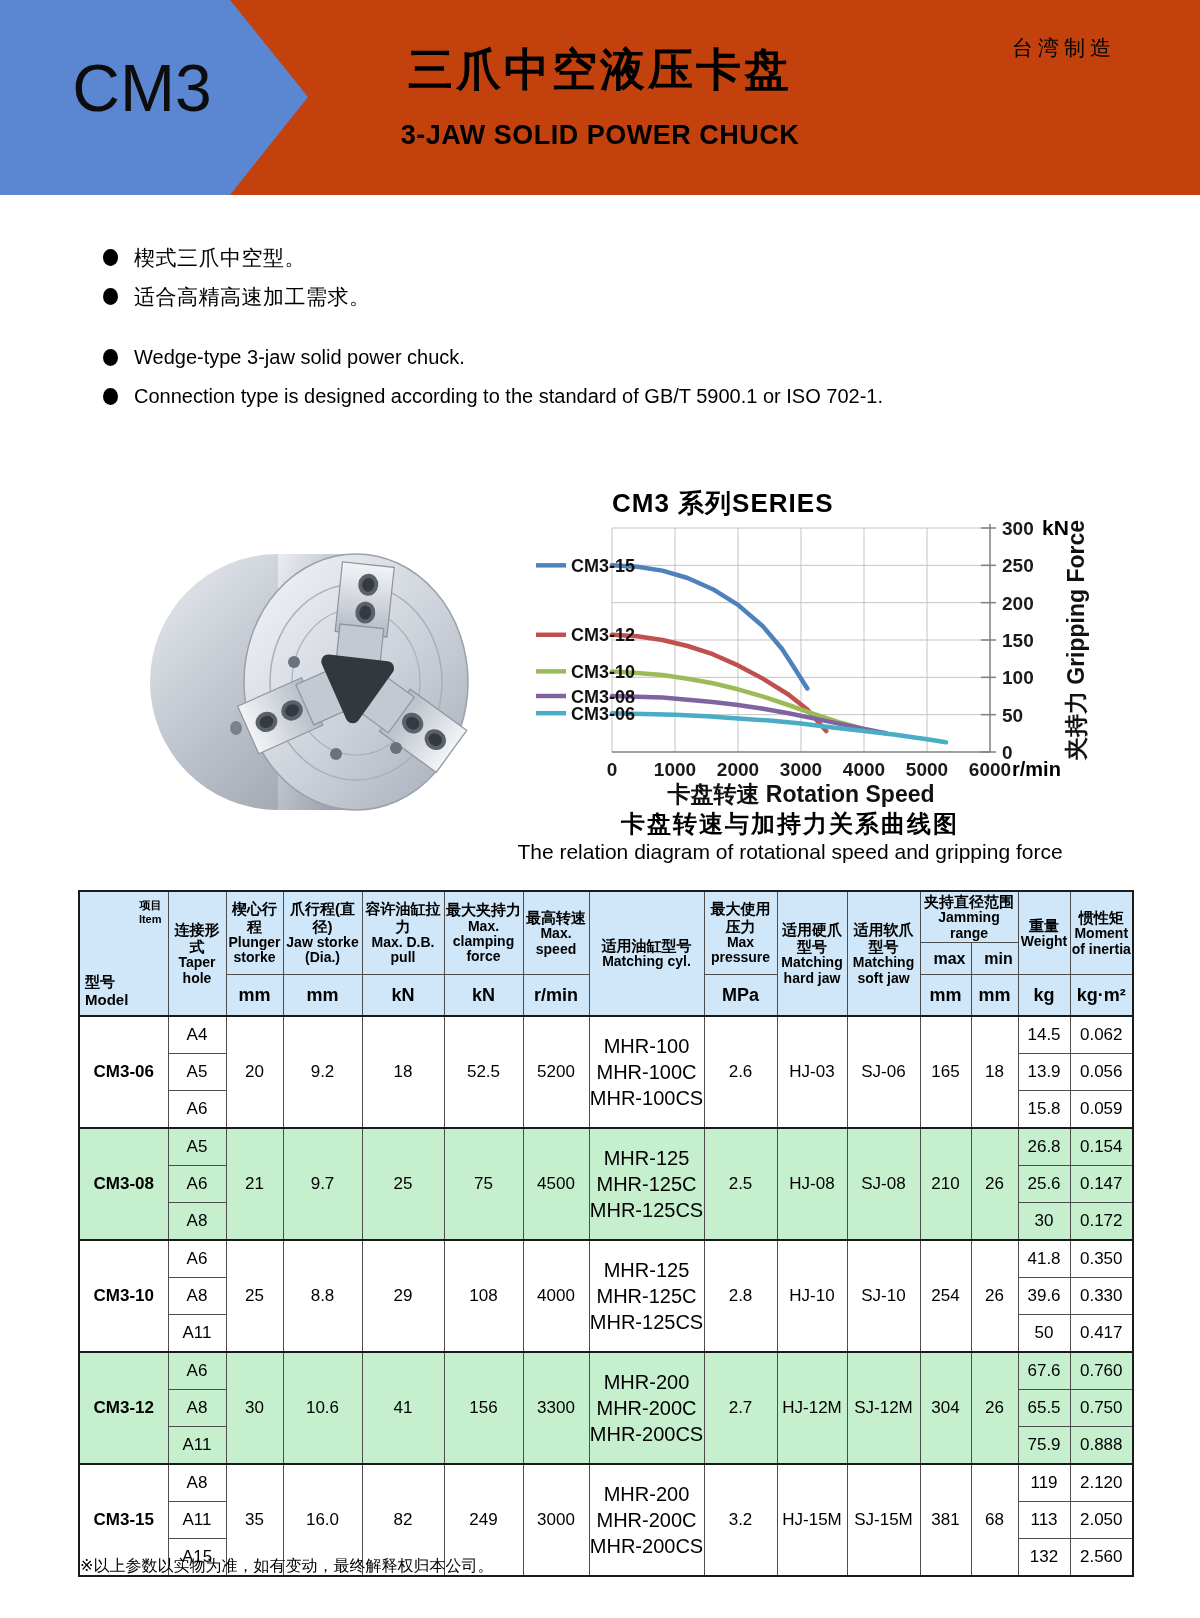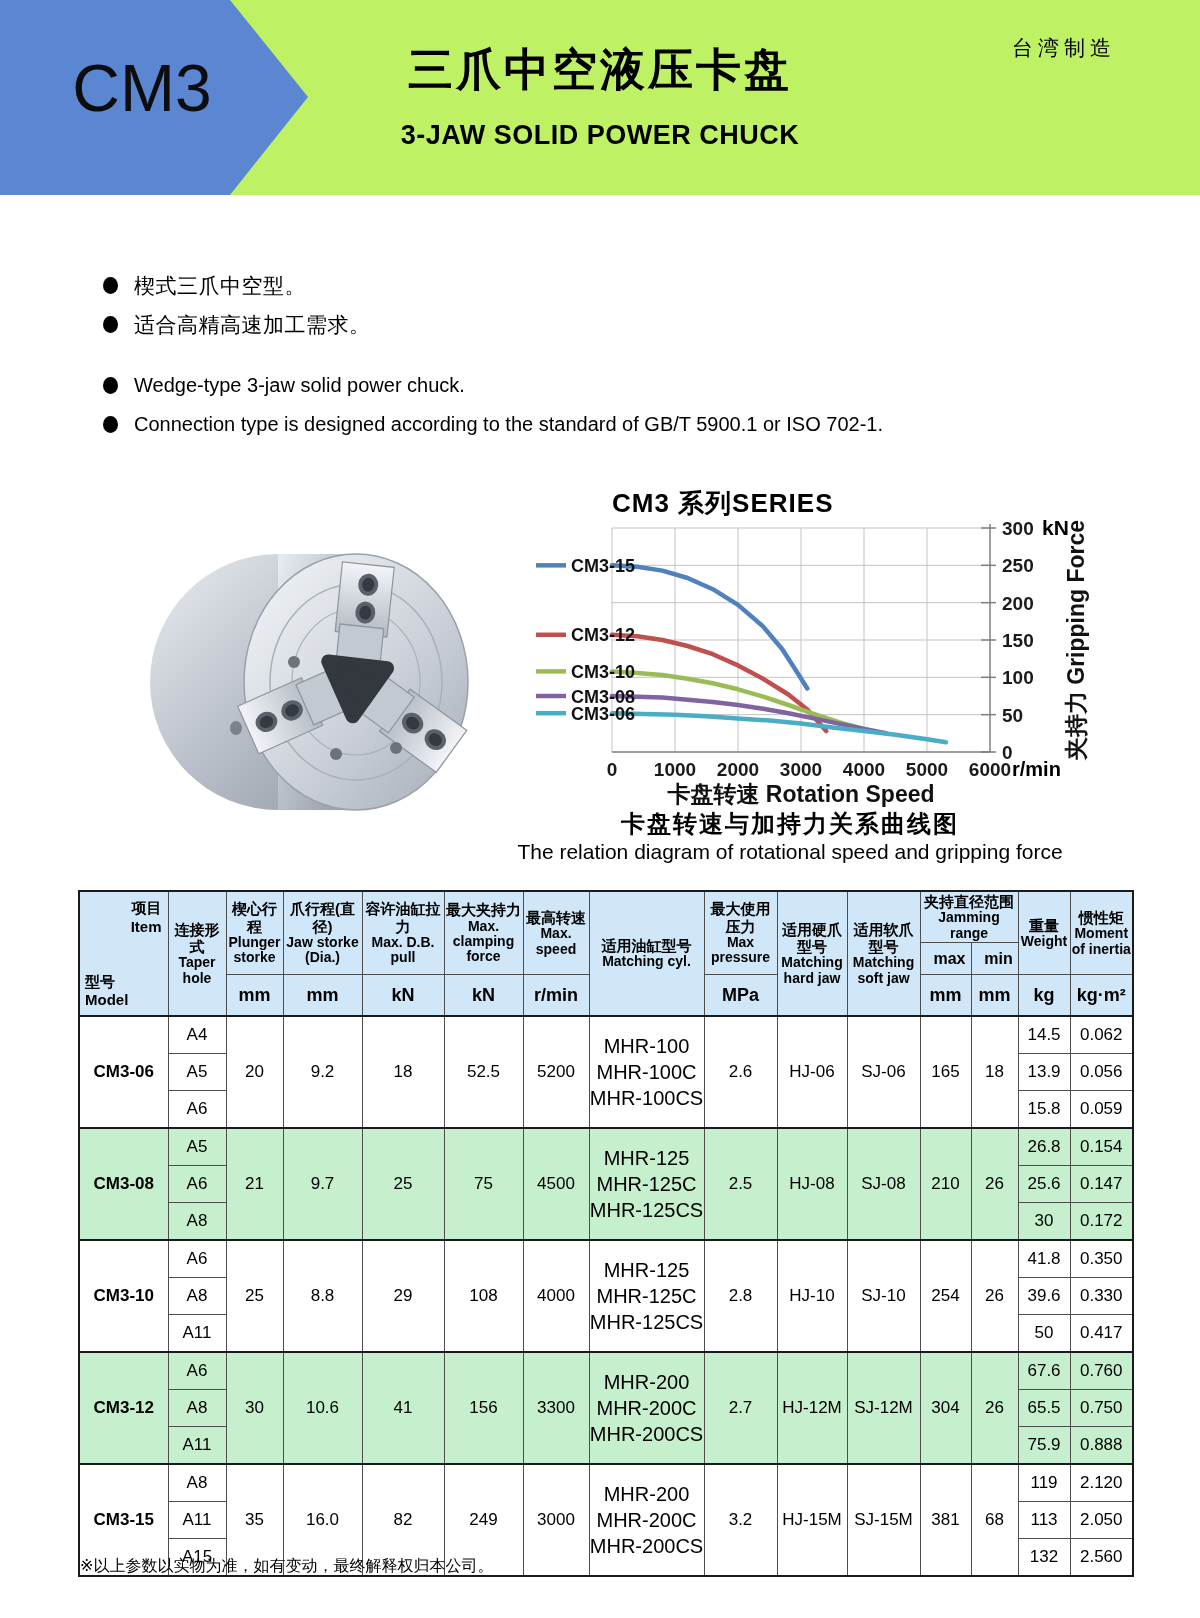--- a/index.html
+++ b/index.html
@@ -1,30 +1,30 @@
 <!DOCTYPE html>
 <html><head>
 <meta charset="utf-8">
 <style>
   html,body{margin:0;padding:0;background:#fff;}
   .page{position:relative;width:1200px;height:1618px;background:#fff;overflow:hidden;
         font-family:"Liberation Sans","DejaVu Sans",sans-serif;color:#000;}
 
   
-  .banner{position:absolute;left:0;top:0;width:1200px;height:195px;background:#bef264;}
+  .banner{position:absolute;left:0;top:0;width:1200px;height:195px;background:#c2410c;}
   .banner-arrow{position:absolute;left:0;top:0;}
   .banner-model{position:absolute;left:62px;top:50px;width:160px;text-align:center;
                 font-size:66px;font-weight:500;color:#0d0d0d;}
   .banner-titles{position:absolute;left:300px;top:40px;width:600px;text-align:center;}
   .banner-title-zh{font-size:45px;font-weight:bold;letter-spacing:3px;}
   .banner-title-en{font-size:27px;font-weight:bold;margin-top:20px;letter-spacing:0.5px;}
   .made-in{position:absolute;right:84px;top:34px;font-size:21px;letter-spacing:5px;}
 
   
-  .bullets{position:absolute;left:103px;top:238px;width:980px;margin-top:28px;}
+  .bullets{position:absolute;left:103px;top:238px;width:980px;}
   .b-row{display:flex;align-items:center;height:39px;}
   .b-dot{width:15px;height:17px;border-radius:50%;background:#000;margin-right:16px;flex:0 0 auto;}
   .b-zh{font-size:21px;letter-spacing:0.5px;}
   .b-en{font-size:20px;}
   .b-gap{height:22px;}
 
   
   .photo{position:absolute;left:128px;top:522px;}
 
   
@@ -41,21 +41,21 @@
   .spec-table th,.spec-table td{border:1px solid #4d4d4d;text-align:center;vertical-align:middle;
               padding:0;overflow:hidden;}
   .spec-table thead th{background:#cfe7f8;font-weight:bold;}
   .h1 th{height:50px;}
   .h2 th{height:31px;font-size:16px;padding-left:8px;}
   .h3 th{height:40px;font-size:18px;font-weight:normal;}
   .th-zh{font-size:15px;line-height:1.15;}
   .th-en{font-size:14px;line-height:1.1;font-weight:bold;}
   .corner{position:relative;background:#cfe7f8;
     background-image:linear-gradient(to bottom right,transparent calc(50% - 1px),#333 calc(50% - 1px),#333 calc(50% + 1px),transparent calc(50% + 1px));}
-  .corner .c-top{position:absolute;top:7px;right:6px;text-align:right;font-size:15px;font-weight:bold;line-height:1.25;}
+  .corner .c-top{position:absolute;top:7px;right:6px;text-align:right;font-size:11px;font-weight:bold;line-height:1.25;}
   .corner .c-bot{position:absolute;bottom:5px;left:5px;text-align:left;font-size:15px;font-weight:bold;line-height:1.25;}
   .spec-table tbody td{height:36px;font-size:17px;background:#fff;}
   .spec-table tbody tr.hl td{background:#c6efce;}
   .spec-table tbody tr.gstart td{border-top:2px solid #1a1a1a;}
   td.model-cell{font-weight:bold;font-size:18px;}
   td.cyl-cell div{font-size:20px;line-height:1.3;}
   td.num-small{font-size:16px;}
 
   .footnote{position:absolute;left:80px;top:1556px;font-size:16px;}
 </style>
@@ -317,21 +317,21 @@
           <td rowspan="3">9.2</td>
           <td rowspan="3">18</td>
           <td rowspan="3">52.5</td>
           <td rowspan="3">5200</td>
           <td rowspan="3" class="cyl-cell">
             <div>MHR-100</div>
             <div>MHR-100C</div>
             <div>MHR-100CS</div>
           </td>
           <td rowspan="3">2.6</td>
-          <td rowspan="3">HJ-06</td>
+          <td rowspan="3">HJ-03</td>
           <td rowspan="3">SJ-06</td>
           <td rowspan="3">165</td>
           <td rowspan="3">18</td>
           <td class="num-small">14.5</td>
           <td class="num-small">0.062</td>
         </tr>
         <tr class="">
           <td>A5</td>
           <td class="num-small">13.9</td>
           <td class="num-small">0.056</td>

